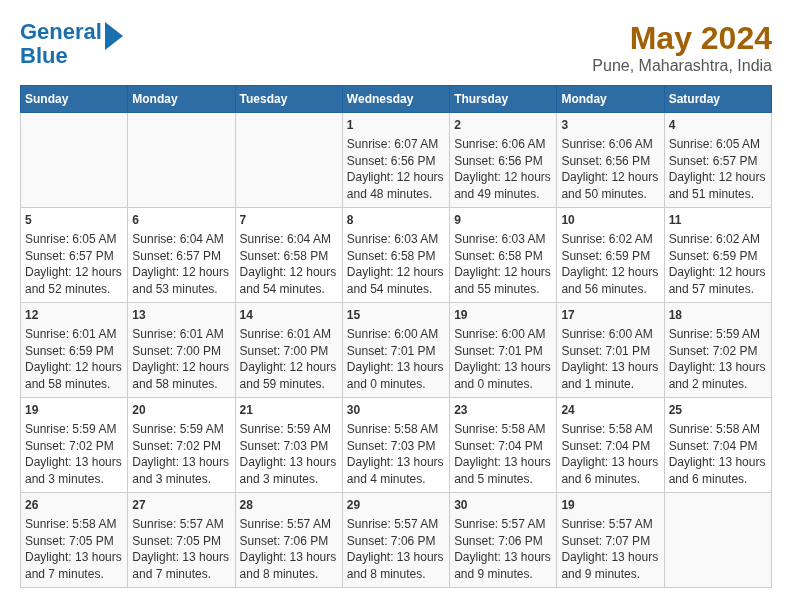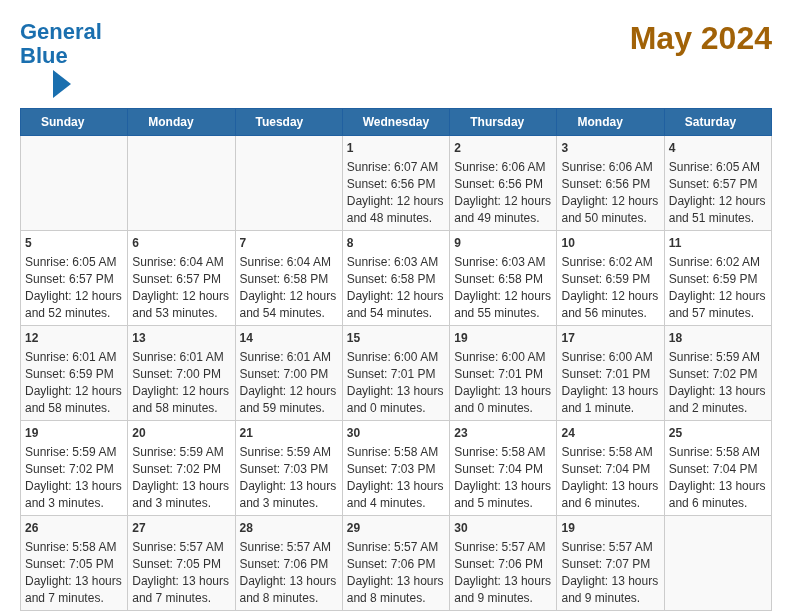--- a/index.html
+++ b/index.html
@@ -11,22 +11,21 @@
       padding: 20px;
     }
     .header {
       display: flex;
       justify-content: space-between;
       align-items: flex-start;
       margin-bottom: 10px;
     }
     .logo {
       display: flex;
-      align-items: center;
-      flex-direction: column;
+      align-items: flex-start;
     }
     .logo-text {
       font-size: 22px;
       font-weight: bold;
       color: #333;
       line-height: 1.1;
     }
     .logo-text span {
       color: #1a6faf;
     }
@@ -53,21 +52,21 @@
       font-weight: normal;
     }
     table {
       width: 100%;
       border-collapse: collapse;
       font-size: 11px;
     }
     thead tr th {
       background-color: #2e6da4;
       color: #fff;
-      padding: 6px 20px;
+      padding: 6px 4px;
       text-align: left;
       font-size: 12px;
       font-weight: bold;
       border: 1px solid #2060a0;
     }
     tbody tr td {
       border: 1px solid #ccc;
       padding: 4px 4px;
       vertical-align: top;
       width: 14.28%;
@@ -100,20 +99,21 @@
     <div>
       <div class="logo-text">
         <span>General</span><br>
         <span>Blue</span>
       </div>
     </div>
     <div class="logo-arrow"></div>
   </div>
   <div class="title-block">
     <h1>May 2024</h1>
+    <h2>Pune, Maharashtra, India</h2>
   </div>
 </div>
 
 <table>
   <thead>
     <tr>
     <th>Sunday</th>
         <th>Monday</th>
         <th>Tuesday</th>
         <th>Wednesday</th>

